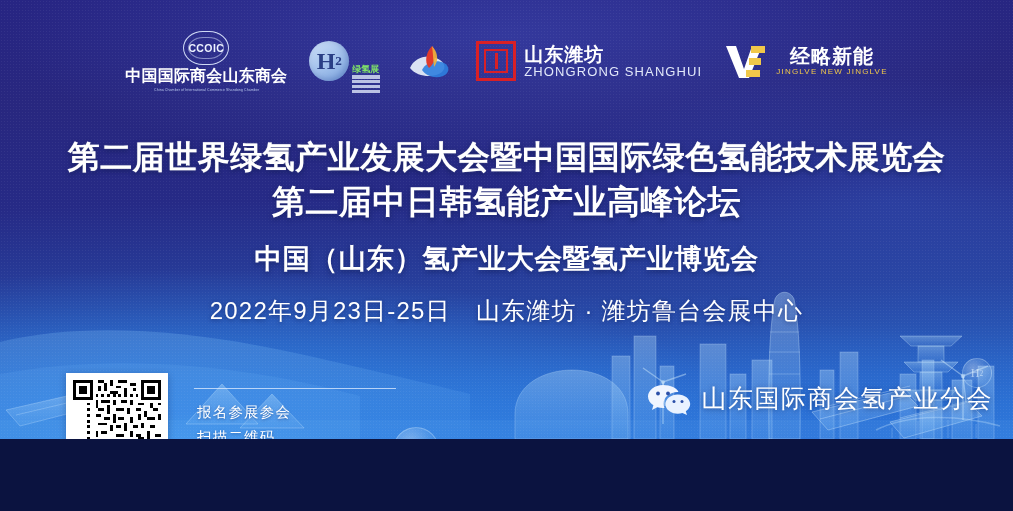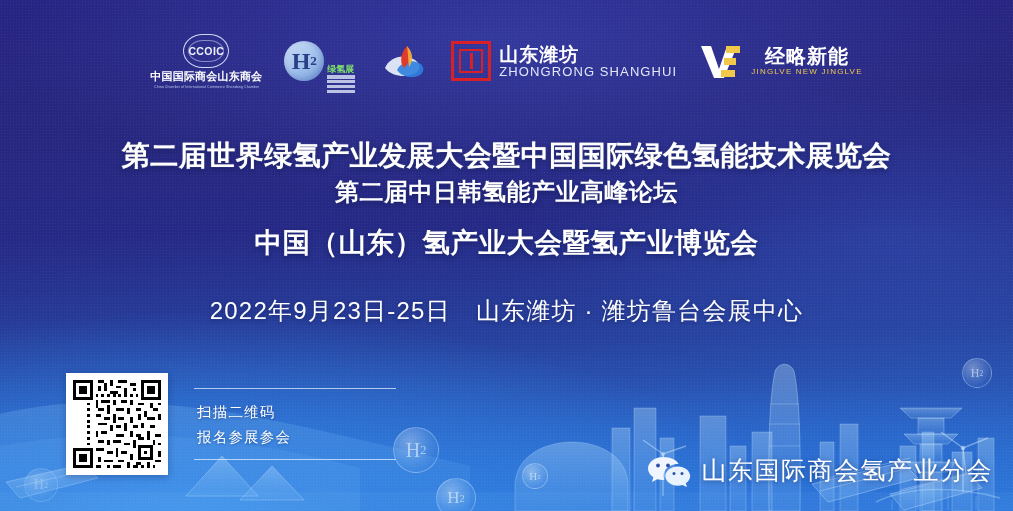--- a/index.html
+++ b/index.html
@@ -1,21 +1,21 @@
 <!DOCTYPE html>
 <html><head>
 <meta charset="utf-8">
 <style>
   html,body{margin:0;padding:0;background:#0b1340;}
   *{box-sizing:border-box;}
   body{font-family:"Liberation Sans","DejaVu Sans",sans-serif;}
 
   .poster{
     position:relative;
-    width:1013px;height:511px;
+    width:1013px;height:439px;
     overflow:hidden;
     background:
       radial-gradient(120% 90% at 18% 108%, #3f9bf0 0%, #2f7fe0 16%, rgba(43,93,200,0.0) 52%),
       radial-gradient(90% 70% at 78% 112%, #2a6fd8 0%, rgba(40,88,190,0) 55%),
       linear-gradient(178deg, #272583 0%, #28277f 22%, #262a86 44%, #27429f 66%, #2a63c4 84%, #2f7fdf 100%);
   }
 
   
   .bg-sheen{
     position:absolute;inset:0;
@@ -72,21 +72,21 @@
     display:flex;align-items:center;justify-content:center;position:relative;
   }
   .ccoic-mark:before{
     content:"";position:absolute;left:4px;right:4px;top:5px;bottom:5px;
     border:1px solid rgba(207,217,245,0.55);border-radius:50%/58%;
   }
   .ccoic-mark span{
     font-size:10.5px;font-weight:bold;color:#eef3ff;letter-spacing:.4px;
     font-family:"Liberation Sans",sans-serif;z-index:1;
   }
-  .ccoic-cn{font-size:11px;color:#ffffff;font-weight:bold;letter-spacing:.2px;}
+  .ccoic-cn{font-size:16px;color:#ffffff;font-weight:bold;letter-spacing:.2px;}
   .ccoic-en{font-size:3.6px;color:#b9c7ec;letter-spacing:.1px;transform:scale(.98);}
 
   .logo-h2{display:flex;align-items:center;gap:3px;}
   .h2-globe{
     width:40px;height:40px;border-radius:50%;
     background:linear-gradient(145deg,#cfe0f7 0%,#a9c6ee 45%,#7fa7e0 100%);
     display:flex;align-items:center;justify-content:center;
     color:#2a3f86;font-family:"Liberation Serif",serif;font-size:24px;font-weight:bold;
     box-shadow:inset -2px -2px 6px rgba(40,70,150,.35);
   }
@@ -121,26 +121,26 @@
   .jl-cn{font-size:20px;color:#ffffff;font-weight:bold;letter-spacing:1px;line-height:1;}
   .jl-en{font-size:8px;color:#f1c84a;letter-spacing:1.2px;line-height:1;}
 
   
   .headlines{
     position:absolute;left:0;top:140px;width:100%;
     text-align:center;
     pointer-events:none;
   }
   .title-1{
-    font-size:28px;font-weight:bold;color:#ffffff;letter-spacing:.5px;
+    font-size:32px;font-weight:bold;color:#ffffff;letter-spacing:.5px;
     line-height:1.12;
     text-shadow:0 2px 5px rgba(10,20,70,.55), 0 0 1px rgba(255,255,255,.6);
   }
   .title-2{
-    font-size:24px;font-weight:bold;color:#ffffff;letter-spacing:.5px;
+    font-size:33px;font-weight:bold;color:#ffffff;letter-spacing:.5px;
     line-height:1.3;margin-top:5px;
     text-shadow:0 2px 5px rgba(10,20,70,.5);
   }
   .title-3{
     font-size:27.5px;font-weight:bold;color:#ffffff;letter-spacing:.5px;
     line-height:1.3;margin-top:17px;
     text-shadow:0 2px 5px rgba(10,20,70,.5);
   }
   .subline{
     position:absolute;left:0;top:295px;width:100%;
@@ -465,22 +465,22 @@
             <rect x="22" y="31" width="2" height="1"></rect>
           <rect x="25" y="31" width="1" height="1"></rect>
             <rect x="29" y="31" width="1" height="1"></rect>
         </g>
       </svg>
     </div>
 
     <div class="qr-caption">
       <div class="qr-rule"></div>
       <div class="qr-lines">
+        <div>报名参展参会</div>
         <div>扫描二维码</div>
-        <div>报名参展参会</div>
       </div>
       <div class="qr-rule"></div>
     </div>
   </div>
 
   <div class="wechat">
     <div class="wechat-icon">
       <svg viewBox="0 0 44 32" width="44" height="32">
         <path d="M16 2 C 7.5 2, 1 7.3, 1 13.6 C 1 17.1, 3.1 20.2, 6.4 22.3 L5 27 L10.2 24.3
                  C 12 24.8, 14 25.1, 16 25.1 C 16.5 25.1, 17 25.1, 17.5 25

